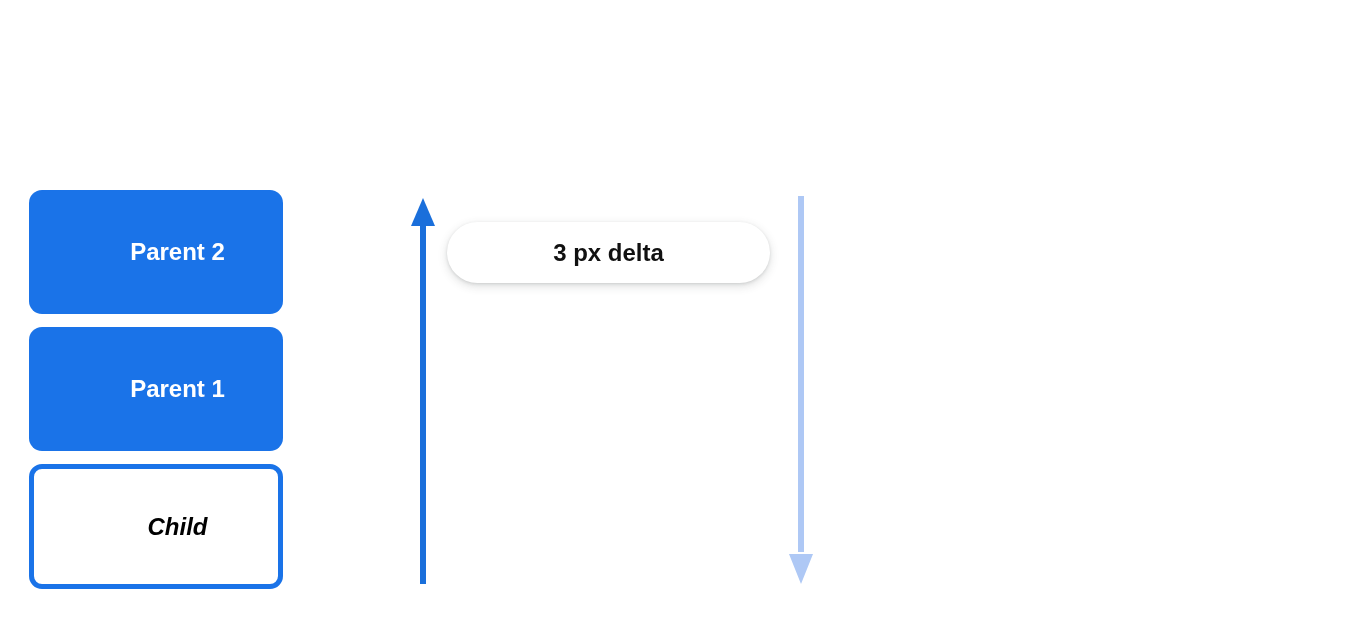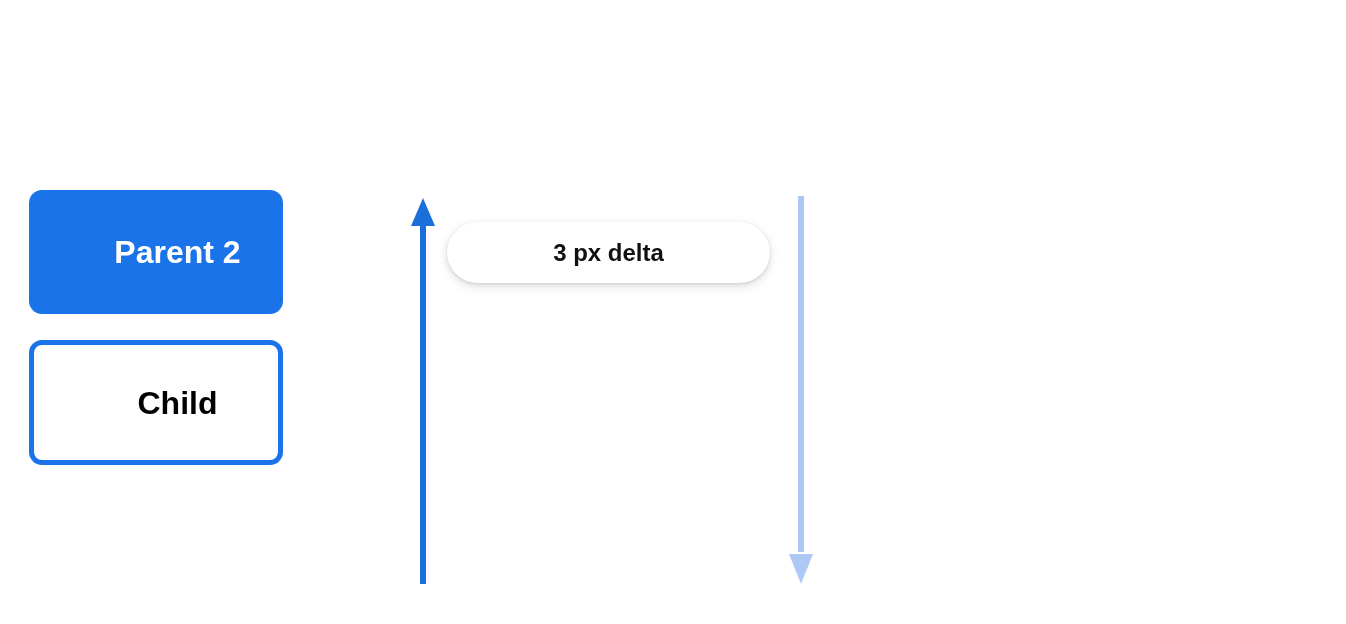--- a/index.html
+++ b/index.html
@@ -49,39 +49,40 @@
   .node-box {
     position: relative;
     width: 254px;
     border-radius: 13px;
     display: flex;
     align-items: center;
     justify-content: center;
     box-sizing: border-box;
   }
   .node-box .label {
-    font-size: 32px;
+    font-size: 24px;
     font-weight: bold;
     line-height: 1;
     margin-left: 43px;
   }
   .node-box.filled {
     background: var(--brand, #1a73e8);
     height: 124px;
   }
   .node-box.filled .label {
     color: #ffffff;
   }
   .node-box.outlined {
     background: #ffffff;
     border: 5px solid var(--brand, #1a73e8);
     height: 125px;
   }
   .node-box.outlined .label {
     color: #000000;
+    font-style: italic;
   }
   .box-gap { height: 13px; }
 
   
   .arrow {
     position: absolute;
   }
   .arrow svg { display: block; }
 
   
@@ -121,20 +122,23 @@
 <body>
 
 <div id="canvas">
 
 
   <div class="box-stack">
     <div class="node-box filled">
       <span class="label">Parent 2</span>
     </div>
     <div class="box-gap"></div>
+    <div class="node-box filled">
+      <span class="label">Parent 1</span>
+    </div>
     <div class="box-gap"></div>
     <div class="node-box outlined">
       <span class="label">Child</span>
     </div>
   </div>
 
   <div class="arrow" style="left:403px; top:196px;">
     <svg width="40" height="390" viewBox="0 0 40 390" xmlns="http://www.w3.org/2000/svg">
       <rect x="17" y="26" width="6" height="362" fill="#1a6fdb"></rect>
       <polygon points="20,2 32,30 8,30" fill="#1a6fdb"></polygon>

